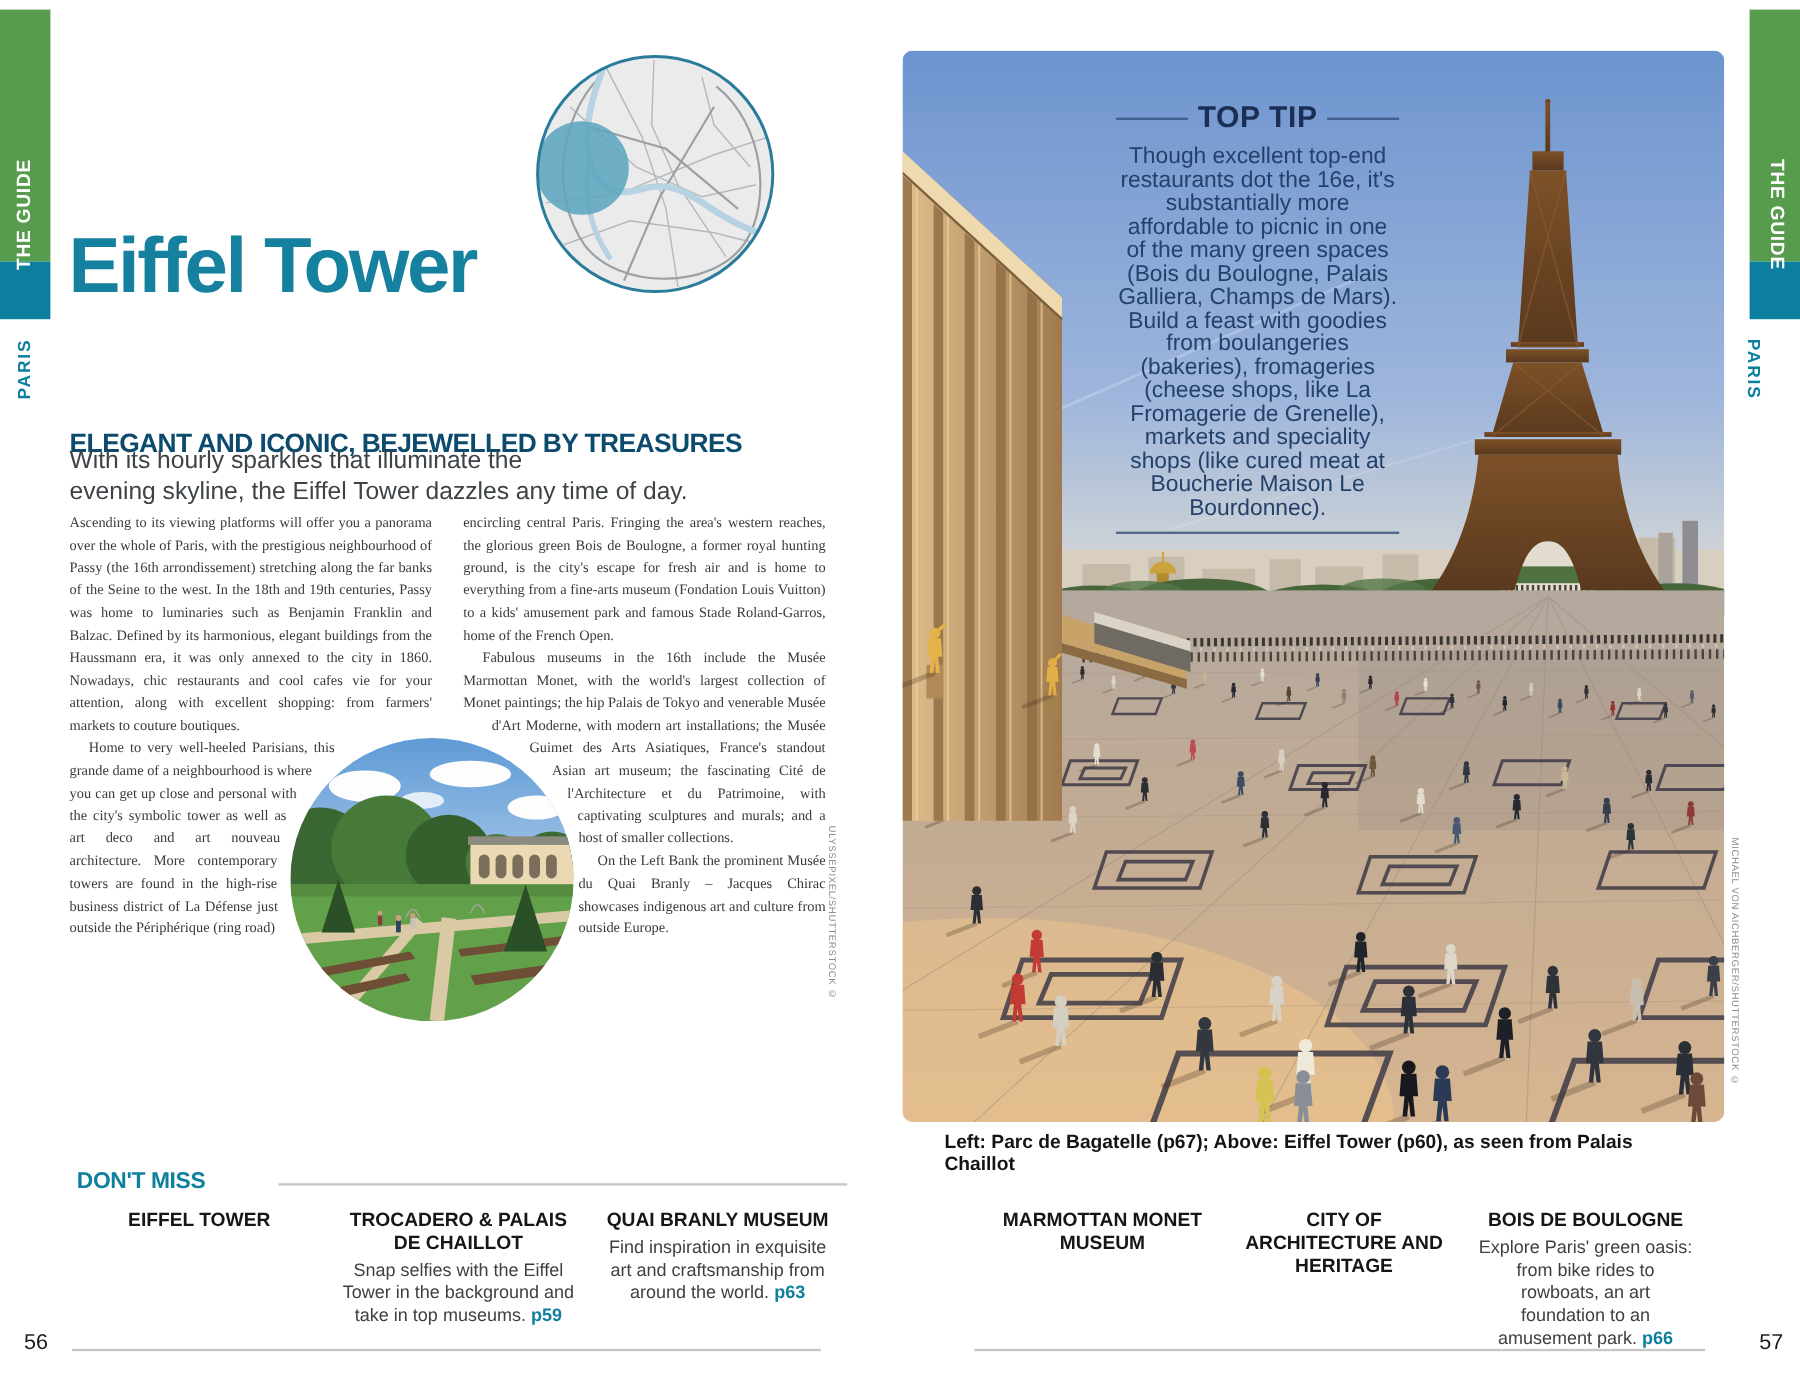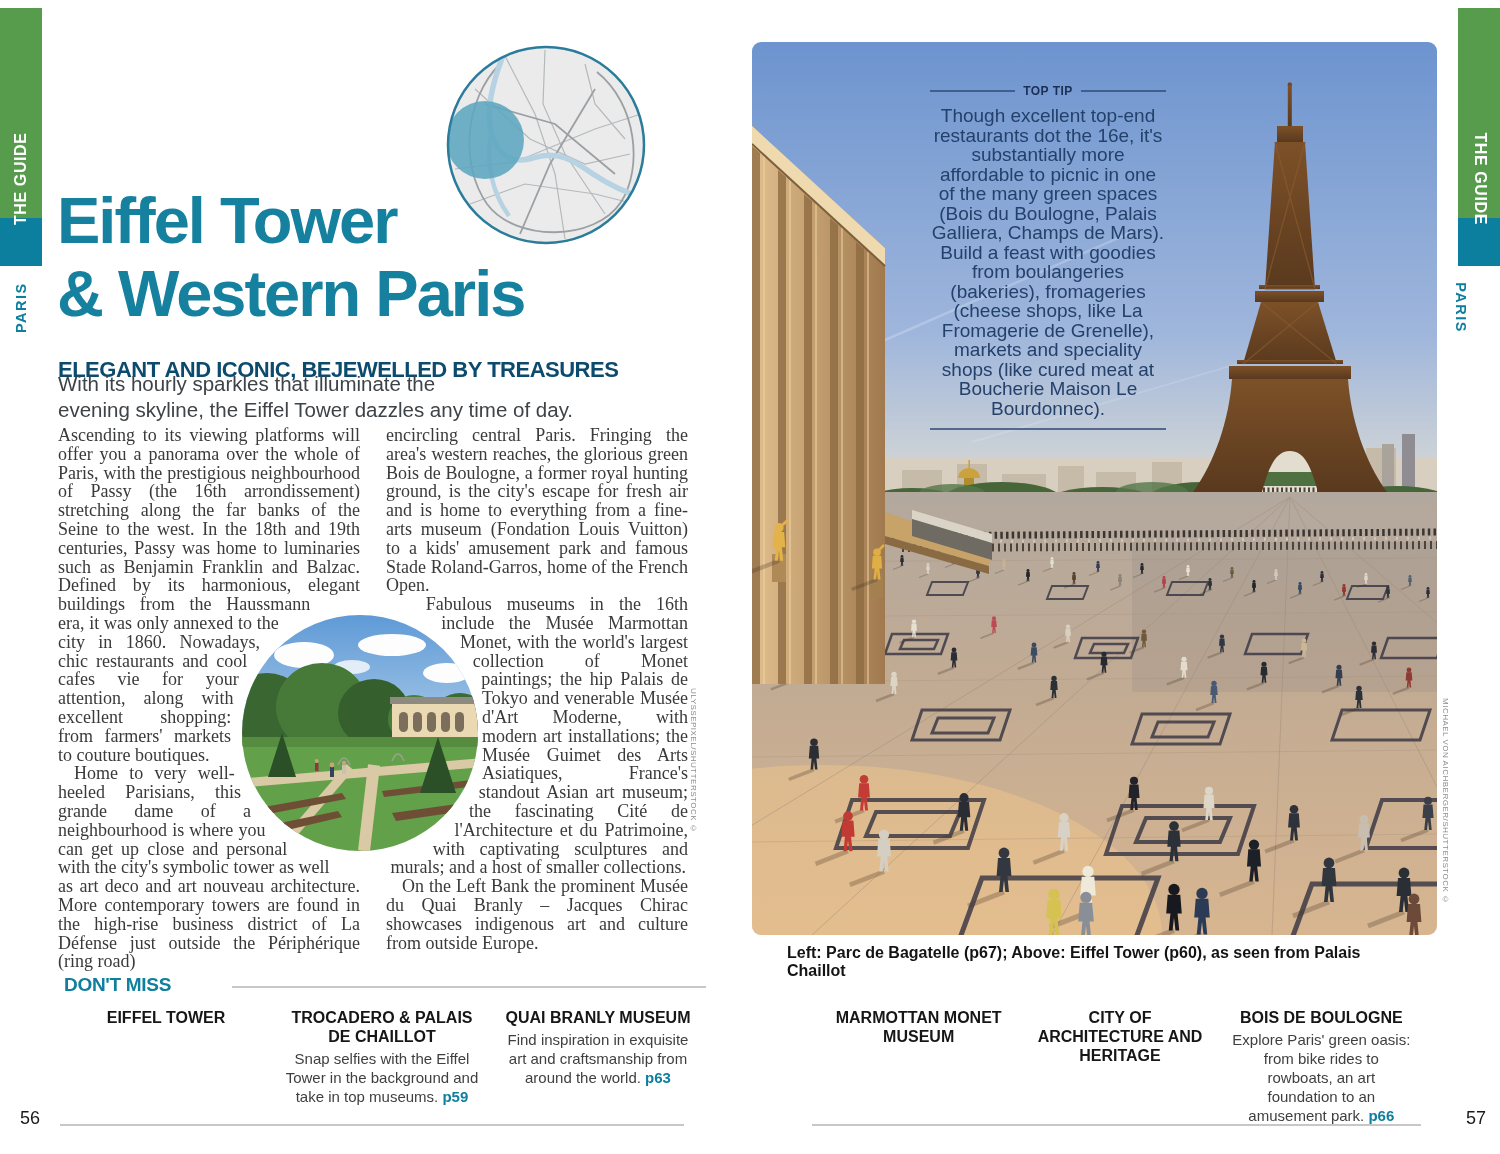--- a/index.html
+++ b/index.html
@@ -21,37 +21,37 @@
            transform:rotate(90deg);text-align:right;}
 
   
   #map-inset{left:445px;top:44px;width:202px;height:202px;}
   #title{left:57px;top:184px;color:#15819f;font-weight:bold;font-size:65px;line-height:73px;
          letter-spacing:-2px;z-index:5;}
   #subtitle{left:58px;top:333px;color:#0c4a6e;font-weight:bold;font-size:22px;letter-spacing:-.5px;z-index:5;margin-top:24px;}
   #intro{left:58px;top:371px;color:#3e4347;font-size:20.5px;line-height:26px;white-space:pre-line;z-index:5;}
 
   
-  .col{top:426px;width:302px;font-family:"Liberation Serif",serif;font-size:18px;line-height:18.8px;
+  .col{top:426px;width:302px;font-family:"Liberation Serif",serif;font-size:12px;line-height:18.8px;
        color:#3a3a3a;text-align:justify;}
   #col1{left:58px;} #col2{left:386px;}
   .col p{margin:0;}
   .col p + p{text-indent:16px;}
   .cut-r{float:right;width:134px;height:436px;shape-outside:circle(129px at 134px 307px);}
   .cut-l{float:left;width:96px;height:436px;shape-outside:circle(129px at -26px 307px);}
 
   #garden-circle{left:242px;top:615px;width:236px;height:236px;border-radius:50%;overflow:hidden;z-index:4;}
   .vcredit{color:#8d8d8d;font-size:8px;letter-spacing:.5px;writing-mode:vertical-rl;}
   #credit-garden{left:689px;top:688px;height:170px;}
   #credit-main{left:1441px;top:698px;height:240px;}
 
   
   #photo{left:752px;top:42px;width:685px;height:893px;border-radius:9px;overflow:hidden;}
   #toptip{left:930px;top:84px;width:236px;color:#24416b;text-align:center;z-index:6;}
-  .tt-head{display:flex;align-items:center;gap:8px;color:#1b2f55;font-weight:bold;font-size:12px;
+  .tt-head{display:flex;align-items:center;gap:8px;color:#1b2f55;font-weight:bold;font-size:25px;
            letter-spacing:.5px;justify-content:center;}
   .tt-rule{flex:1;height:2px;background:#33507a;opacity:.8;}
   .tt-body{margin-top:8px;font-size:19px;line-height:19.5px;}
   .tt-bottom{margin-top:10px;height:1.5px;background:#33507a;opacity:.8;}
 
   #caption{left:787px;top:944px;width:620px;color:#141414;font-weight:bold;font-size:16px;}
 
   
   #dm-label{left:64px;top:974px;color:#0f7f9e;font-weight:bold;font-size:19px;letter-spacing:-.3px;}
   .rule{background:#c7c7c7;height:1.5px;}
@@ -109,21 +109,20 @@
         <path d="M62,2 C50,30 40,62 46,88 C52,112 68,120 88,114 C112,106 128,116 148,130 C166,142 184,150 200,154" stroke="#b7d2e2" stroke-width="5.5" fill="none"></path>
         <path d="M46,88 C40,120 48,150 64,172" stroke="#b7d2e2" stroke-width="4.5" fill="none"></path>
         <circle cx="40" cy="96" r="39" fill="#5da6bf" opacity="0.88"></circle>
       </g>
       <circle cx="101" cy="101" r="98" fill="none" stroke="#2b7c9b" stroke-width="2.5"></circle>
     </svg>
   </div>
 
   <div class="abs" id="title">
     <div>Eiffel Tower</div>
-    <div>&amp; Western Paris</div>
   </div>
   <div class="abs" id="subtitle">ELEGANT AND ICONIC, BEJEWELLED BY TREASURES</div>
   <div class="abs" id="intro">With its hourly sparkles that illuminate the
 evening skyline, the Eiffel Tower dazzles any time of day.</div>
 
   <div class="abs col" id="col1">
     <span class="cut-r"></span>
     <p>Ascending to its viewing platforms will offer you a panorama over the whole of Paris, with the prestigious neighbourhood of Passy (the 16th arrondissement) stretching along the far banks of the Seine to the west. In the 18th and 19th centuries, Passy was home to luminaries such as Benjamin Franklin and Balzac. Defined by its harmonious, elegant buildings from the Haussmann era, it was only annexed to the city in 1860. Nowadays, chic restaurants and cool cafes vie for your attention, along with excellent shopping: from farmers' markets to couture boutiques.</p>
     <p>Home to very well-heeled Parisians, this grande dame of a neighbourhood is where you can get up close and personal with the city's symbolic tower as well as art deco and art nouveau architecture. More contemporary towers are found in the high-rise business district of La Défense just outside the Périphérique (ring road)</p>
   </div>

